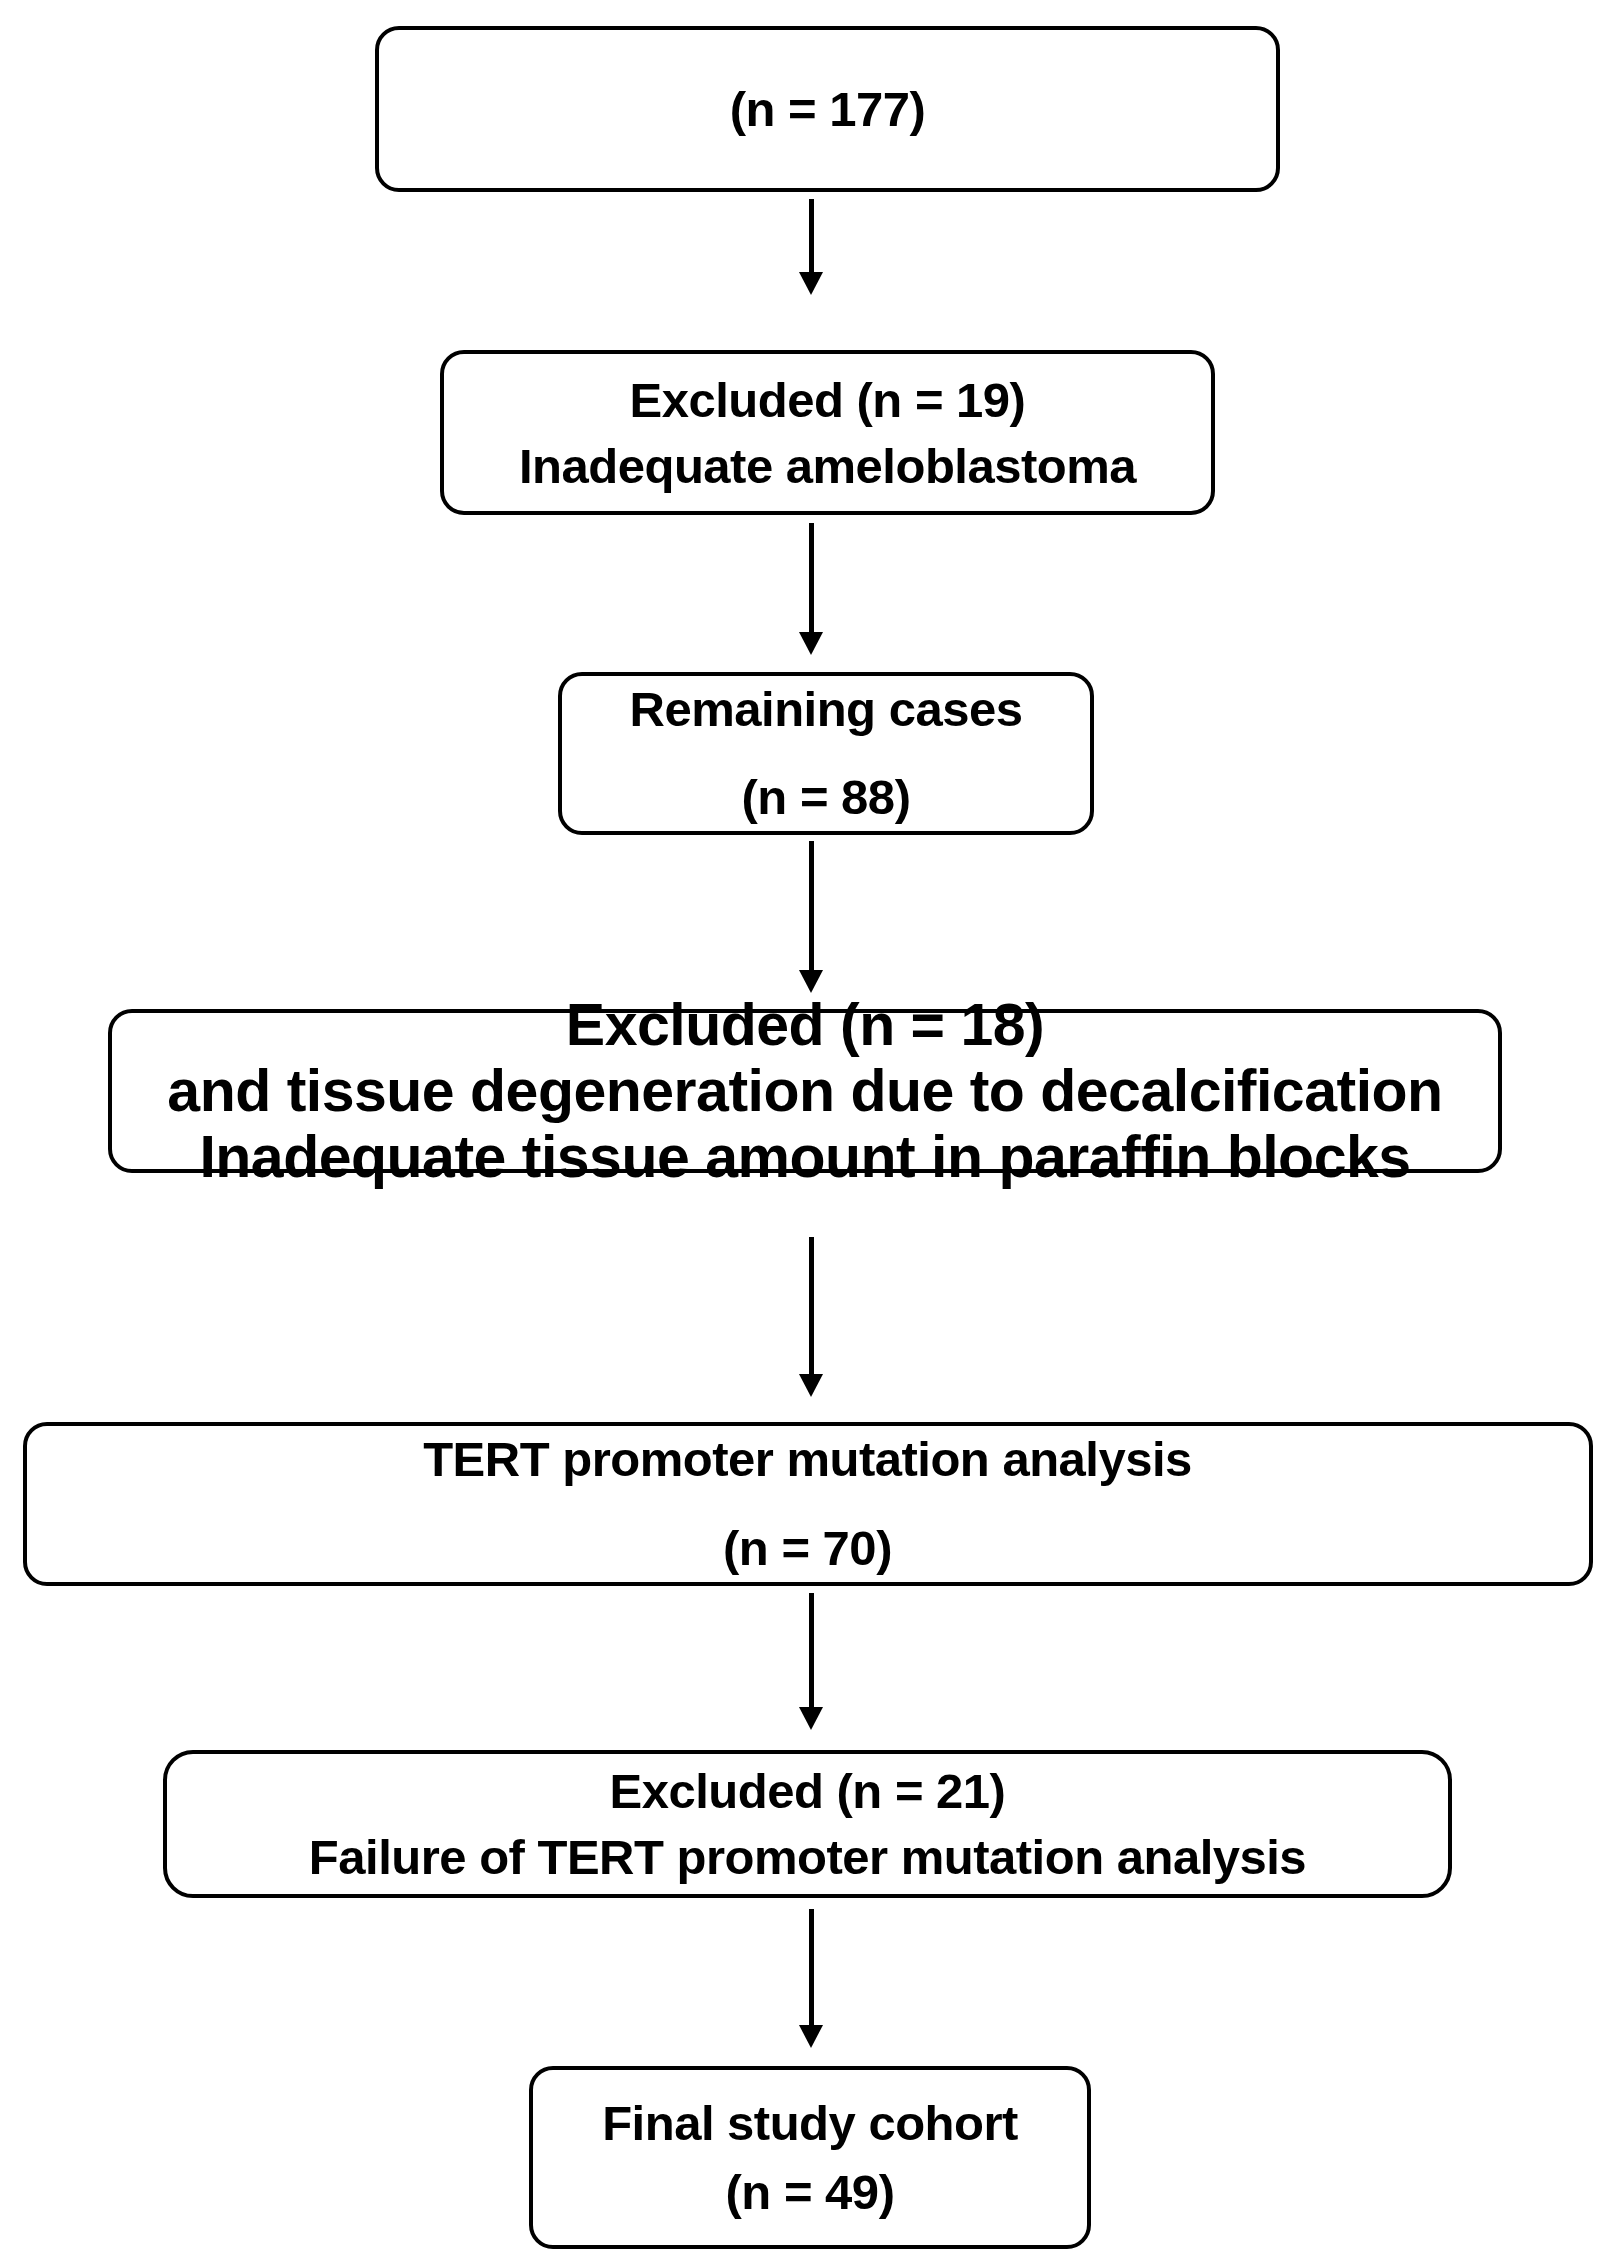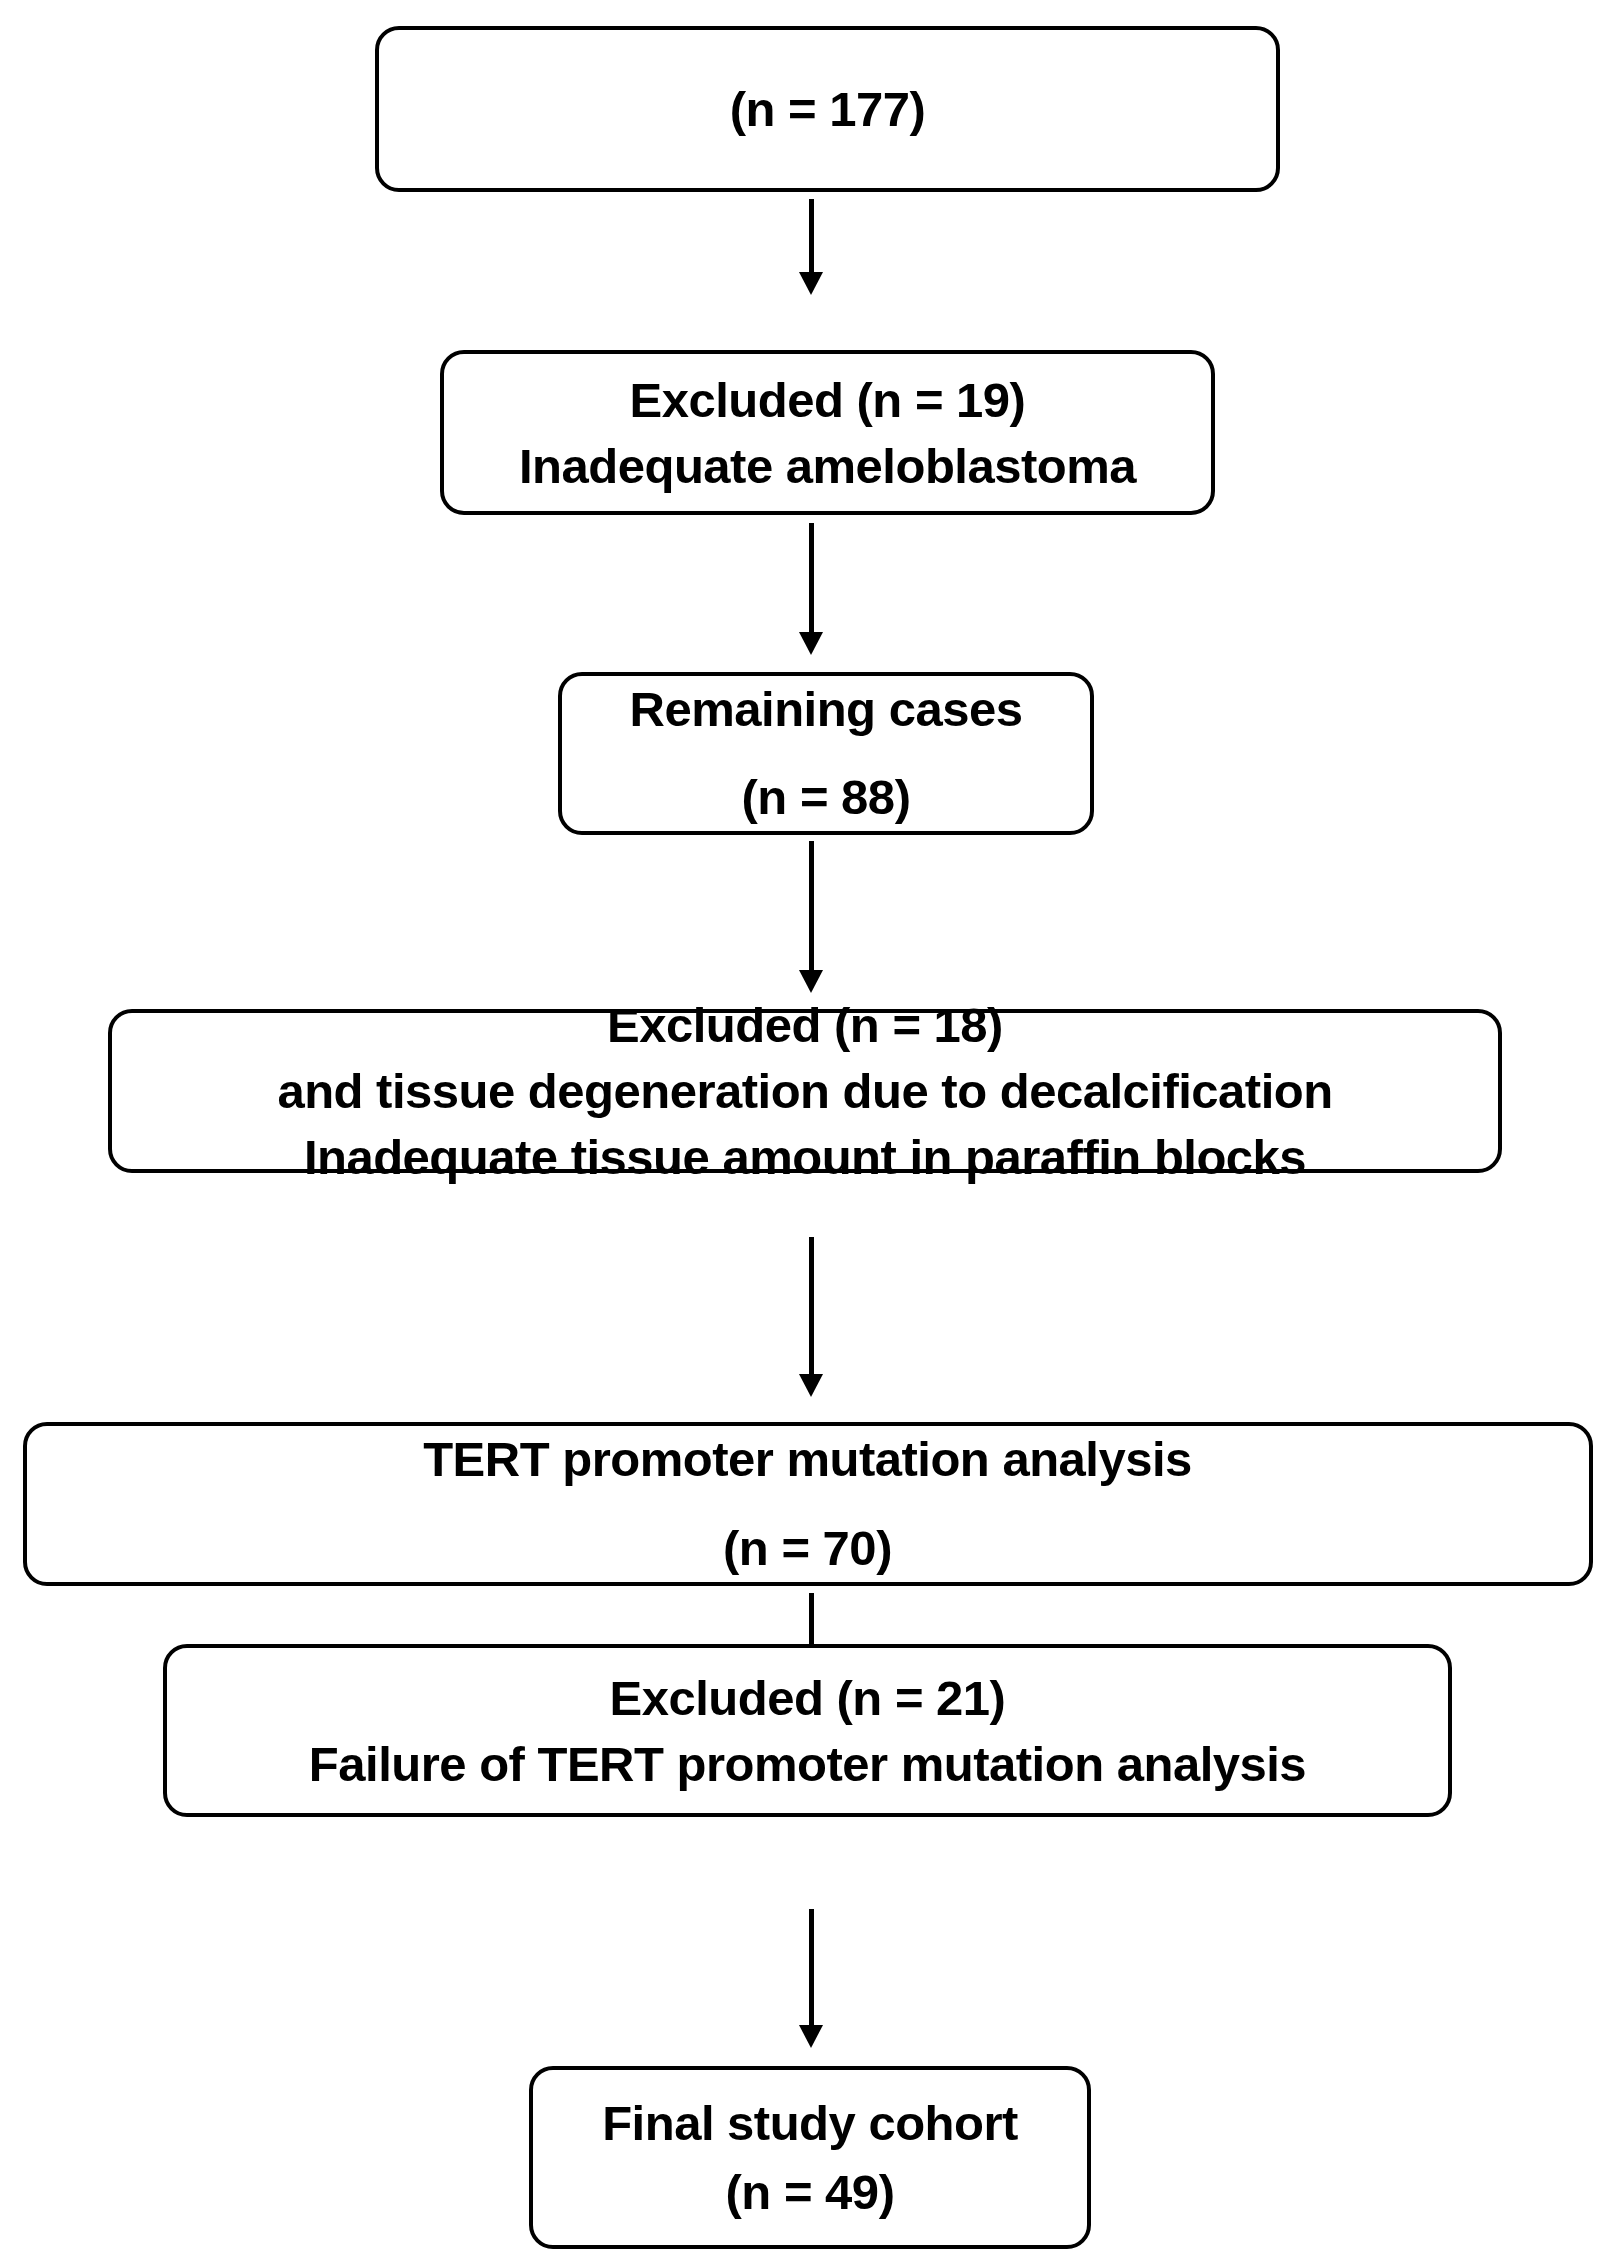--- a/index.html
+++ b/index.html
@@ -35,23 +35,23 @@
   }
   .node .line {
     display: block;
     width: 100%;
     white-space: nowrap;
   }
   
   #node-total          { left:375px;  top:26px;   width:905px;  height:166px; font-size:49px; line-height:67px; }
   #node-excluded-1     { left:440px;  top:350px;  width:775px;  height:165px; font-size:49px; line-height:66px;text-align:center; }
   #node-remaining      { left:558px;  top:672px;  width:536px;  height:163px; font-size:49px; line-height:67px;gap:21px; }
-  #node-excluded-2     { left:108px;  top:1009px; width:1394px; height:164px; font-size:49px; line-height:66px; }
+  #node-excluded-2     { left:108px;  top:1009px; width:1394px; height:164px; font-size:59px; line-height:66px; }
   #node-tert           { left:22.5px;   top:1422px; width:1570px; height:164px; font-size:49px; line-height:67px;justify-content:space-between; }
-  #node-excluded-3     { left:163px;  top:1644px; width:1289px; height:173px; font-size:49px; line-height:66px; }
+  #node-excluded-3     { left:163px;  top:1750px; width:1289px; height:148px; font-size:49px; line-height:66px;border-radius:30px; }
   #node-final          { left:529px;  top:2066px; width:562px;  height:183px; font-size:49px; line-height:69px; }
 
   
   .arrow {
     position: absolute;
     width: 0;
   }
   .arrow .shaft {
     position: absolute;
     left: -1.9px;

